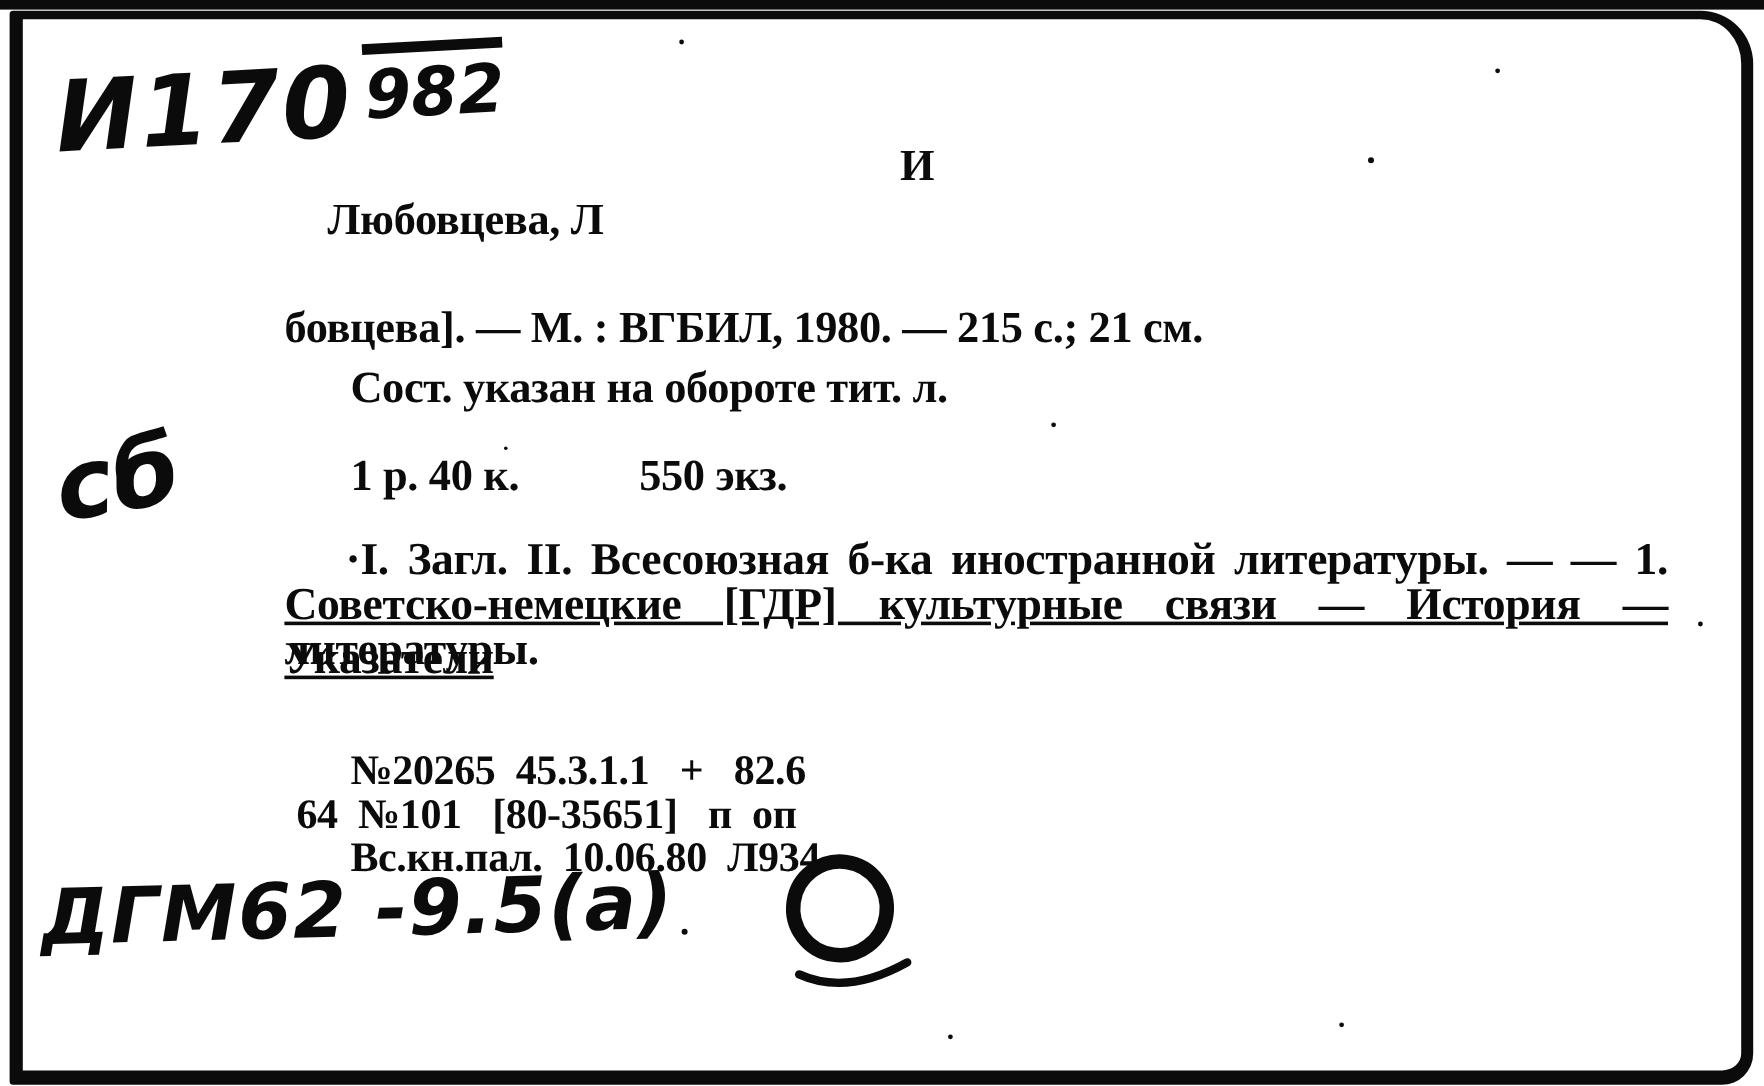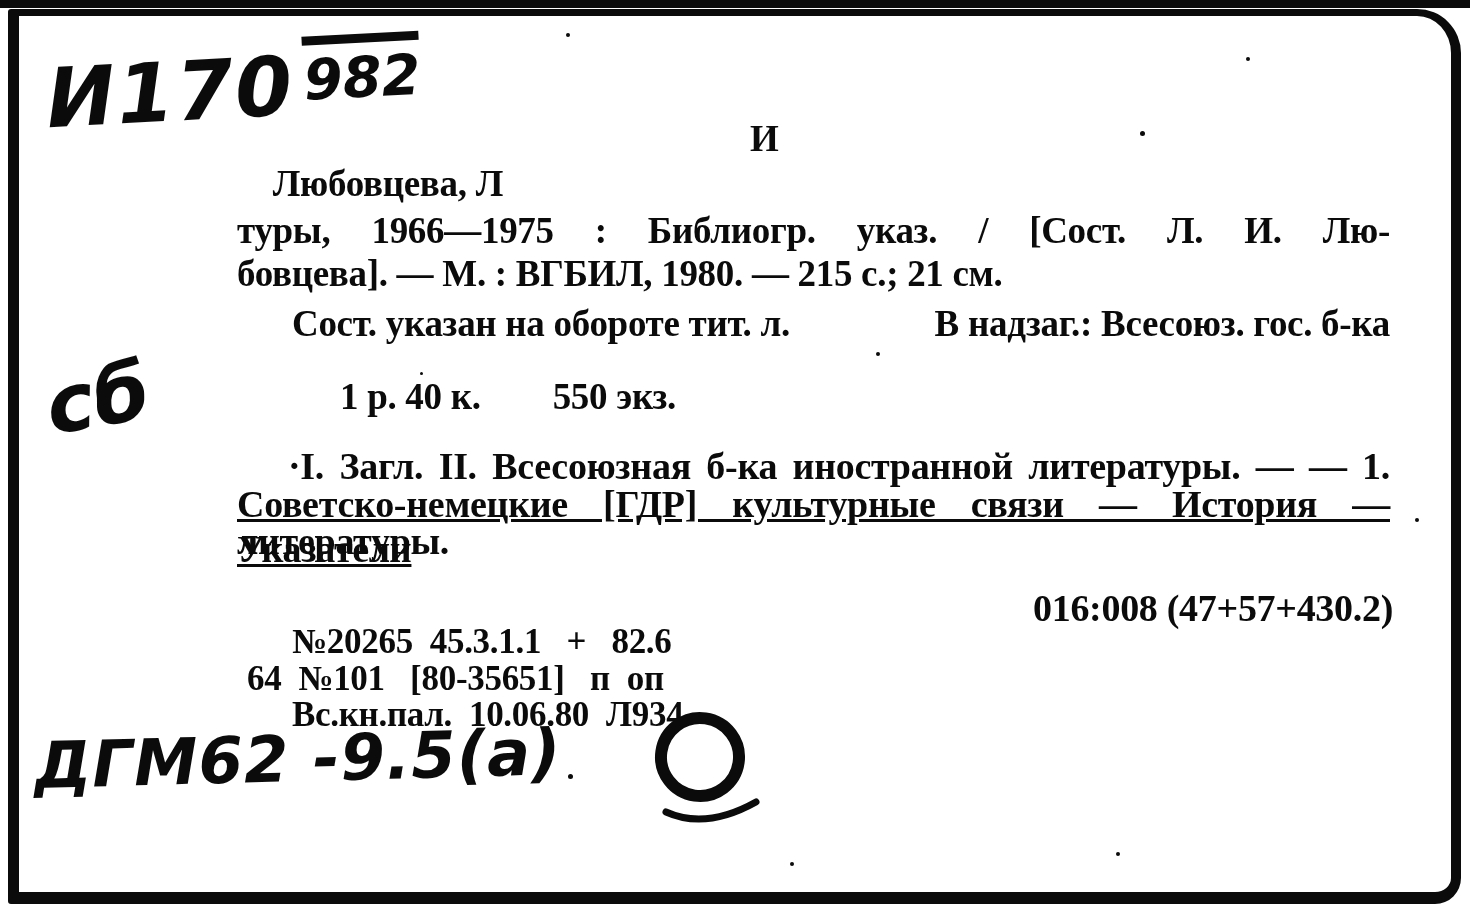--- a/index.html
+++ b/index.html
@@ -35,21 +35,21 @@
   }
   .just {
     white-space: normal;
     text-align: justify;
     -moz-text-align-last: justify;
     text-align-last: justify;
   }
   .note-line {
     display: flex; justify-content: space-between; white-space: pre; gap: 28px;
   }
-  .price-line { display: flex; gap: 72px; white-space: pre; margin-left: 48px; }
+  .price-line { display: flex; gap: 100px; white-space: pre; }
   .trac { font-size: 38px; }
   .acc { font-size: 35px; }
   
   .hand {
     position: absolute;
     font-family: "DejaVu Sans", sans-serif;
     font-style: italic;
     font-weight: bold;
     color: #0b0b0b;
     white-space: pre;
@@ -88,38 +88,35 @@
 
   <div class="hand callnum">
     <span class="cn-top">И170</span><span class="cn-frac">982</span>
   </div>
 
   <div class="printed" style="left:237px; top:116px;">
     <span>Любовцева, Л</span>
     <span style="position:absolute; left:513px; top:0;">И</span>
   </div>
 
-  <div class="printed just" style="left:237px; top:208px; width:1153px;">туры, 1966—1975 : Библиогр. указ. / [Сост. Л. И. Лю-</div>
   <div class="printed" style="left:237px; top:251px;">бовцева]. — М. : ВГБИЛ, 1980. — 215 с.; 21 см.</div>
 
   <div class="printed note-line" style="left:292px; top:301px; width:1098px;">
     <span>Сост. указан на обороте тит. л.</span>
-    <span>В надзаг.: Всесоюз. гос. б-ка</span>
   </div>
 
   <div class="printed price-line" style="left:292px; top:374px;">
     <span>1 р. 40 к.</span>
     <span>550 экз.</span>
   </div>
 
   <div class="printed trac just" style="left:288px; top:444px; width:1102px;">·I. Загл. II. Всесоюзная б-ка иностранной литературы. — — 1.</div>
   <div class="printed trac just" style="left:237px; top:482px; width:1153px;text-decoration:underline;">Советско-немецкие [ГДР] культурные связи — История — Указатели</div>
   <div class="printed trac" style="left:237px; top:519px;">литературы.</div>
 
-  <div class="printed" style="left:993px; top:586px; width:400px; text-align:right; font-size:38px;">016:008 (47+57+430.2)</div>
 
   <div class="printed acc" style="left:292px; top:619px;">№20265  45.3.1.1   +   82.6</div>
   <div class="printed acc" style="left:247px; top:656px;">64  №101   [80-35651]   п  оп</div>
   <div class="printed acc" style="left:292px; top:692px;">Вс.кн.пал.  10.06.80  Л934</div>
 
   <div class="hand hand-sb">сб</div>
   <div class="hand shelf1">ДГМ62 -9.5(а)</div>
 
   <div class="stamp-circle"></div>
   <svg class="stamp-tail" width="104" height="32" viewBox="0 0 104 32">

